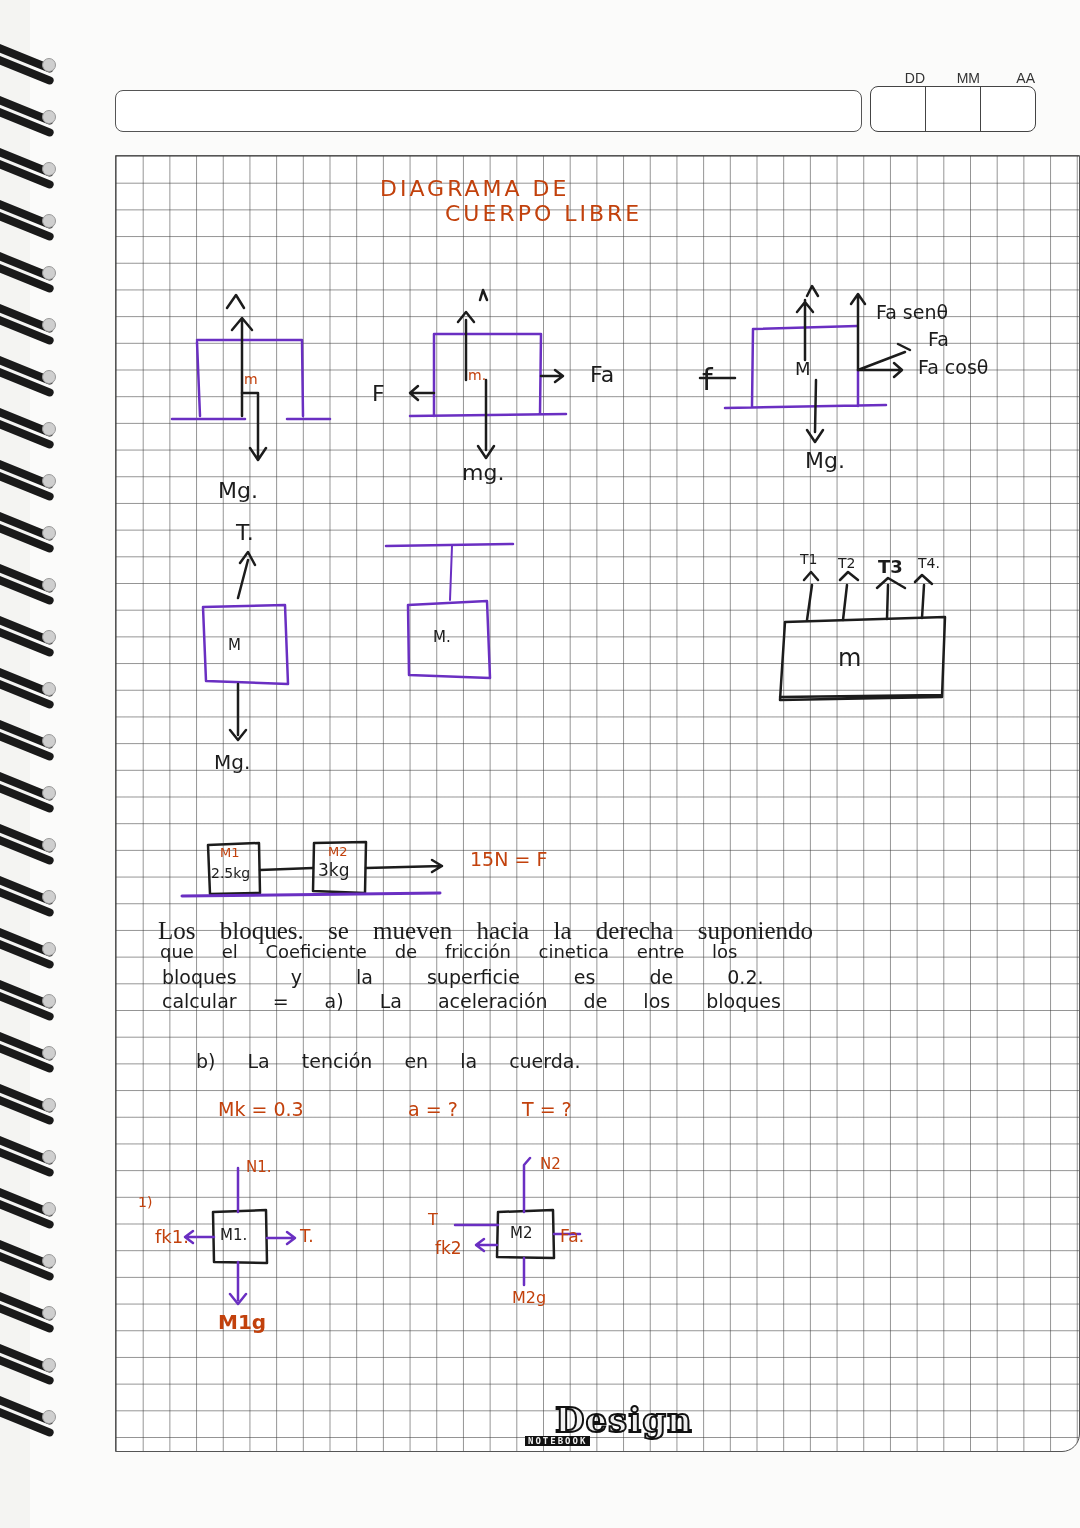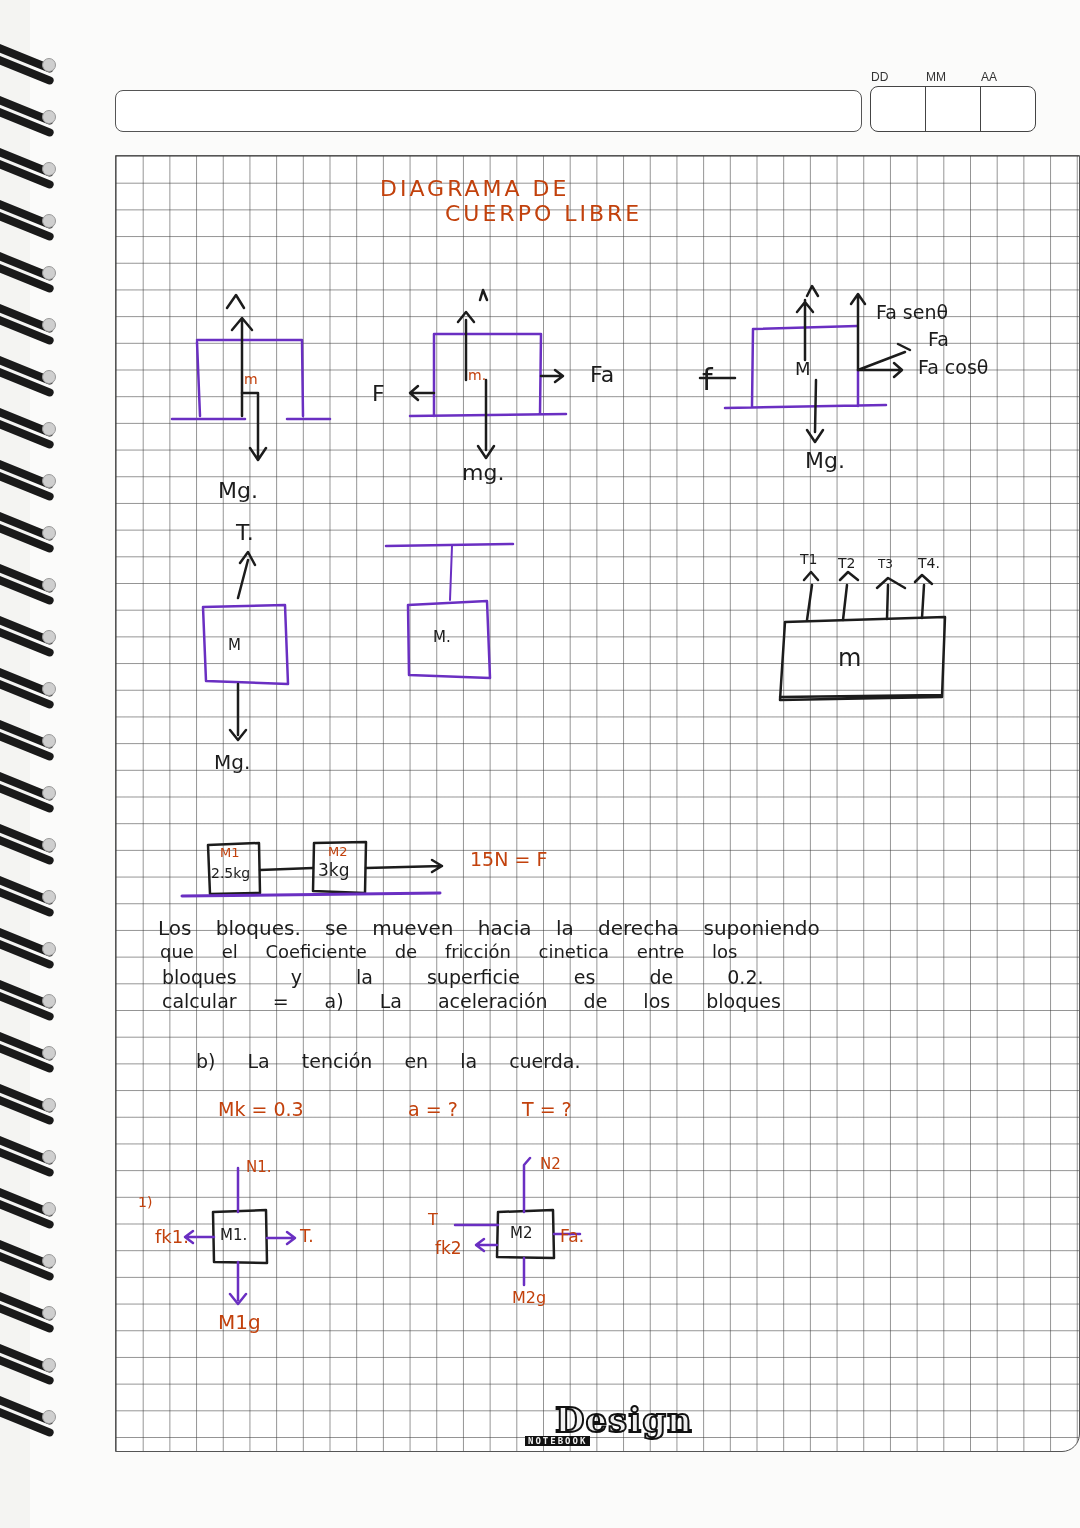--- a/index.html
+++ b/index.html
@@ -6,21 +6,21 @@
   body{width:1080px;height:1528px;position:relative;overflow:hidden;background:#f4f4f2;font-family:"DejaVu Sans",sans-serif;}
   .page{position:absolute;left:30px;top:0;width:1050px;height:1528px;background:#fbfbfa;}
   .spiral{position:absolute;left:0;top:40px;width:80px;height:1400px;}
   .ring{position:absolute;left:0;width:62px;height:30px;}
   .ring .wire{position:absolute;left:-6px;width:64px;height:8px;border-radius:6px;background:#1a1a1a;transform:rotate(22deg);transform-origin:left center;}
   .ring .hole{position:absolute;left:42px;top:18px;width:12px;height:12px;border-radius:50%;background:#cfcfcf;border:1px solid #999;}
   .title-box{position:absolute;left:115px;top:90px;width:745px;height:40px;border:1.5px solid #555;border-radius:8px;background:#fff;}
   .date-box{position:absolute;left:870px;top:86px;width:164px;height:44px;border:1.5px solid #444;border-radius:8px;display:flex;background:#fff;}
   .date-cell{flex:1;border-right:1.5px solid #444;position:relative;}
   .date-cell:last-child{border-right:none;}
-  .date-label{position:absolute;top:-17px;left:0;right:0;text-align:left;font-size:12px;color:#333;font-family:"Liberation Sans",sans-serif;}
+  .date-label{position:absolute;top:-17px;left:0;right:0;text-align:right;font-size:14px;color:#333;font-family:"Liberation Sans",sans-serif;}
   .grid{position:absolute;left:115px;top:155px;width:963px;height:1295px;border:1.5px solid #555;border-radius:0 0 18px 0;
     background-color:#fff;
     background-image:linear-gradient(to right, rgba(60,60,60,.55) 1px, transparent 1px),linear-gradient(to bottom, rgba(60,60,60,.55) 1px, transparent 1px);
     background-size:26.7px 26.7px;}
   .ink{position:absolute;font-family:"DejaVu Sans",sans-serif;white-space:nowrap;line-height:1;}
   .purple{color:#c2410c;}
   .black{color:#1c1c1c;}
   svg.draw{position:absolute;left:0;top:0;width:1080px;height:1528px;pointer-events:none;}
   .logo{position:absolute;left:520px;top:1400px;font-family:"DejaVu Serif",serif;font-weight:bold;font-size:34px;color:#f0f0f0;
     -webkit-text-stroke:2px #111;letter-spacing:1px;margin-left:35px;}
@@ -286,44 +286,44 @@
 <div class="ink black" style="left:928px;top:330px;font-size:19px;">Fa</div>
 <div class="ink black" style="left:918px;top:358px;font-size:19px;">Fa cosθ</div>
 
 <div class="ink black" style="left:236px;top:522px;font-size:22px;">T.</div>
 <div class="ink black" style="left:228px;top:638px;font-size:15px;">M</div>
 <div class="ink black" style="left:214px;top:752px;font-size:20px;">Mg.</div>
 <div class="ink black" style="left:433px;top:630px;font-size:15px;">M.</div>
 <div class="ink black" style="left:838px;top:646px;font-size:24px;">m</div>
 <div class="ink black" style="left:800px;top:552px;font-size:14px;">T1</div>
 <div class="ink black" style="left:838px;top:556px;font-size:14px;">T2</div>
-<div class="ink black" style="left:878px;top:558px;font-size:12px;">T3</div>
+<div class="ink black" style="left:878px;top:558px;font-size:18px;font-weight:bold;">T3</div>
 <div class="ink black" style="left:918px;top:556px;font-size:14px;">T4.</div>
 
 <div class="ink purple" style="left:220px;top:846px;font-size:13px;">M1</div>
 <div class="ink black" style="left:211px;top:866px;font-size:14px;">2.5kg</div>
 <div class="ink purple" style="left:328px;top:845px;font-size:13px;">M2</div>
 <div class="ink black" style="left:318px;top:862px;font-size:17px;">3kg</div>
 <div class="ink purple" style="left:470px;top:850px;font-size:19px;">15N = F</div>
 
-<div class="ink black" style="left:158px;top:918px;font-size:20px;word-spacing:18px;">Los bloques. se mueven hacia la derecha suponiendo</div>
+<div class="ink black" style="left:158px;top:918px;font-size:25px;word-spacing:18px;font-family:Liberation Serif, serif;">Los bloques. se mueven hacia la derecha suponiendo</div>
 <div class="ink black" style="left:160px;top:943px;font-size:18px;word-spacing:22px;">que el Coeficiente de fricción cinetica entre los</div>
 <div class="ink black" style="left:162px;top:968px;font-size:19px;word-spacing:48px;">bloques y la superficie es de 0.2.</div>
 <div class="ink black" style="left:162px;top:992px;font-size:19px;word-spacing:30px;">calcular = a) La aceleración de los bloques</div>
 <div class="ink black" style="left:196px;top:1052px;font-size:19px;word-spacing:26px;">b) La tención en la cuerda.</div>
 <div class="ink purple" style="left:218px;top:1100px;font-size:19px;">Mk = 0.3</div>
 <div class="ink purple" style="left:408px;top:1100px;font-size:19px;">a = ?</div>
 <div class="ink purple" style="left:522px;top:1100px;font-size:19px;">T = ?</div>
 
 <div class="ink purple" style="left:138px;top:1195px;font-size:14px;">1)</div>
 <div class="ink black" style="left:220px;top:1228px;font-size:15px;">M1.</div>
 <div class="ink purple" style="left:246px;top:1160px;font-size:15px;">N1.</div>
 <div class="ink purple" style="left:155px;top:1228px;font-size:18px;">fk1.</div>
 <div class="ink purple" style="left:300px;top:1228px;font-size:17px;">T.</div>
-<div class="ink purple" style="left:218px;top:1312px;font-size:20px;">M1g</div>
+<div class="ink purple" style="left:218px;top:1312px;font-size:20px;font-weight:bold;">M1g</div>
 
 <div class="ink black" style="left:510px;top:1226px;font-size:15px;">M2</div>
 <div class="ink purple" style="left:540px;top:1157px;font-size:15px;">N2</div>
 <div class="ink purple" style="left:428px;top:1212px;font-size:16px;">T</div>
 <div class="ink purple" style="left:435px;top:1240px;font-size:17px;">fk2</div>
 <div class="ink purple" style="left:560px;top:1228px;font-size:17px;">Fa.</div>
 <div class="ink purple" style="left:512px;top:1290px;font-size:16px;">M2g</div>
 
 <div class="logo">Design</div>
 <div class="logo-sub">NOTEBOOK</div>

